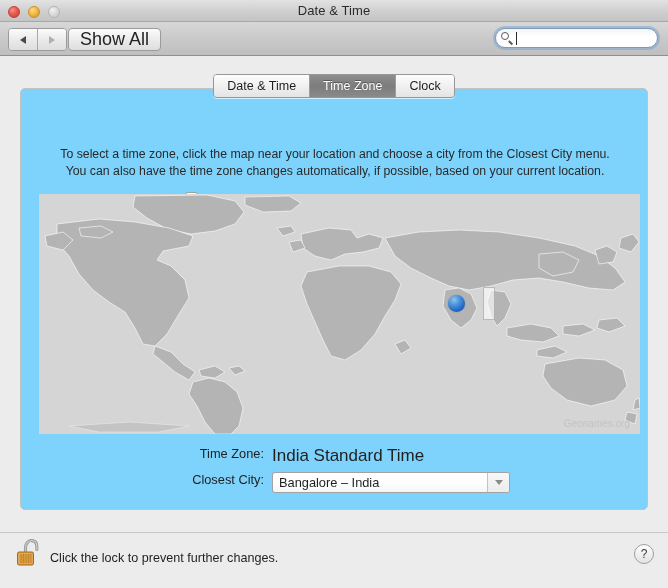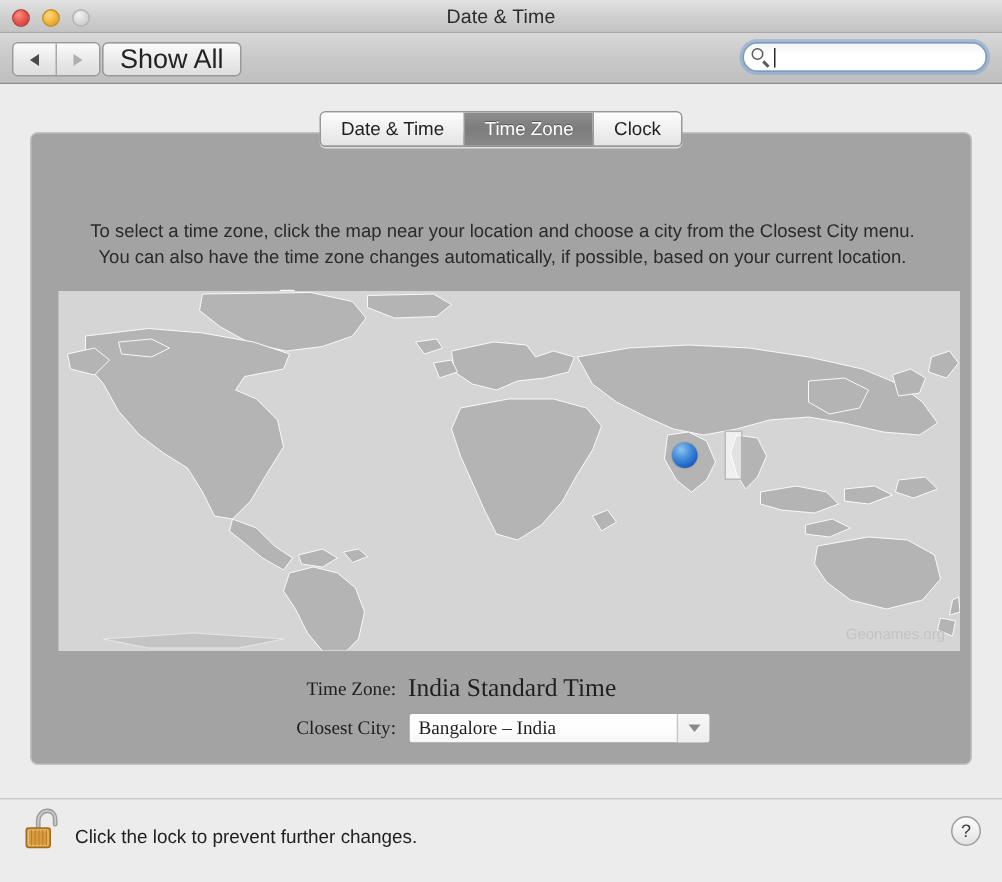--- a/index.html
+++ b/index.html
@@ -143,21 +143,21 @@
     width: 668px; height: 476px;
     background: #ececec;
   }
 
   .panel {
     position: absolute; left: 20px; top: 32px;
     width: 628px; height: 422px;
     box-sizing: border-box;
     border: 1px solid #c2c2c2;
     border-radius: 5px;
-    background: #a3a3a3;
+    background: #7dd3fc;
   }
 
   
   .tabs {
     position: absolute; left: 0; top: 18px;
     width: 668px;
     display: flex; justify-content: center;
     z-index: 6;
   }
   .tabgroup {
@@ -235,33 +235,32 @@
     background: radial-gradient(circle at 36% 28%, #8fc4ef 0%, #4a92dd 35%, #1b62c4 72%, #134a9b 100%);
     box-shadow: 0 0 1px rgba(0,0,0,0.45);
   }
 
   
   .field-rows {
     position: absolute; left: 0; top: 357px;
     width: 628px;
   }
   .frow {
-    display: flex; align-items: center;
+    display: flex; 
     height: 26px;
-    font-family: Liberation Serif, serif;
   }
   .flabel {
     width: 243px; text-align: right;
     font-size: 12.8px; color: #1f1f1f;
     padding-right: 8px;
   }
   .fvalue { font-size: 17px; color: #1f1f1f; }
   .popup {
     position: relative;
-    width: 202px; height: 21px;
+    width: 238px; height: 21px;
     box-sizing: border-box;
     border: 1px solid #a2a2a2;
     border-radius: 3px;
     background: linear-gradient(to bottom, #ffffff 0%, #fdfdfd 60%, #f6f6f6 100%);
     display: flex; align-items: center;
   }
   .popup-text {
     font-size: 12.8px; color: #1f1f1f;
     padding-left: 6px;
     flex: 1; white-space: nowrap; overflow: hidden;

